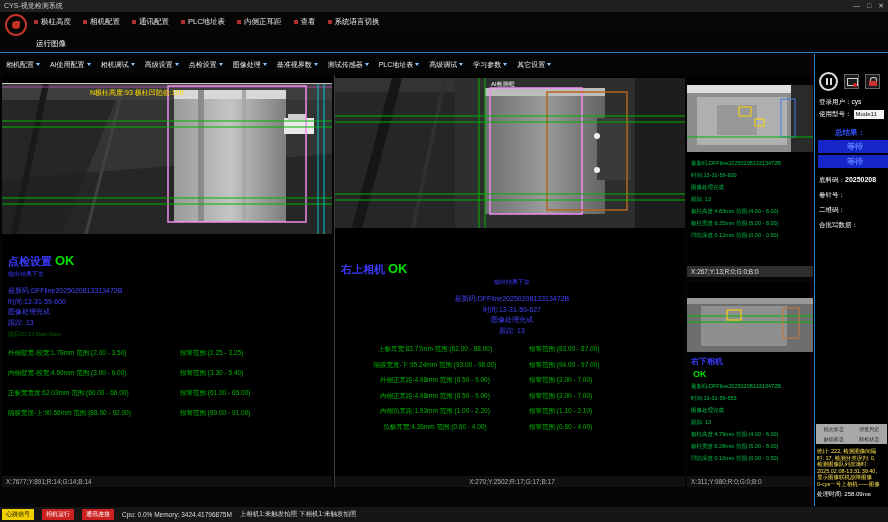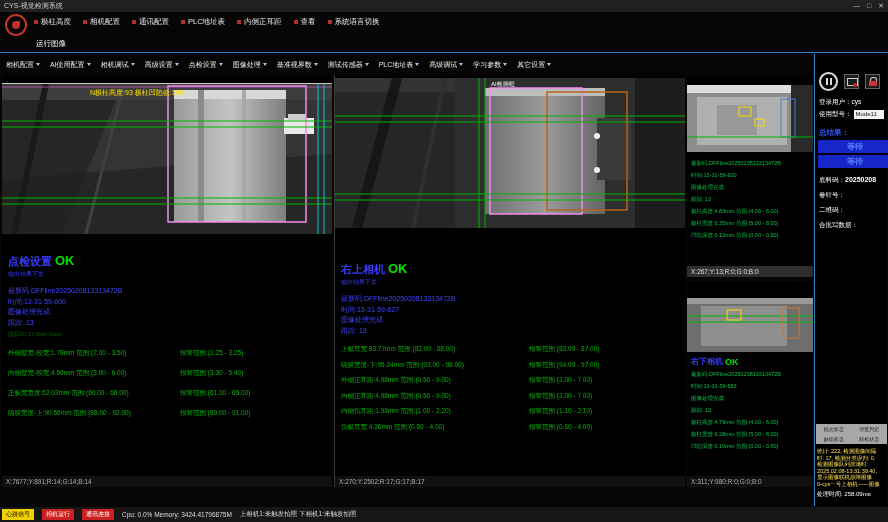--- a/index.html
+++ b/index.html
@@ -29,21 +29,21 @@
   .toolbar{position:absolute;top:54px;left:0;width:812px;height:21px;display:flex;align-items:center;gap:10px;
            padding-left:6px;font-size:7px;color:#ececec;box-sizing:border-box;}
   .tb-item{display:flex;align-items:center;gap:2px;cursor:pointer;white-space:nowrap;}
   .caret{width:0;height:0;border-left:2.5px solid transparent;border-right:2.5px solid transparent;
          border-top:3.5px solid #8fc8ff;display:inline-block;}
 
   
   .cam-panel{position:absolute;background:#000;}
   .left-cam{left:2px;top:75px;width:330px;height:412px;}
   .left-cam .photo{position:absolute;left:0;top:8px;width:330px;height:150px;border-top:1px solid #c8c8c8;}
-  .mid-cam{left:334px;top:75px;width:351px;height:412px;border-left:1px solid #3a3a3a;box-sizing:border-box;}
+  .mid-cam{left:334px;top:75px;width:351px;height:412px;border-left:1px solid #3a3a3a;box-sizing:border-box;text-align:center;}
   .mid-cam .photo{position:absolute;left:0;top:3px;width:350px;height:150px;}
 
   .results{position:absolute;left:6px;right:2px;}
   .left-cam .results{top:178px;}
   .mid-cam .results{top:186px;}
   .r-title{display:flex;align-items:baseline;}
   .cam-name{color:#3a3aff;font-weight:bold;font-size:11px;}
   .ok{color:#00e000;font-weight:bold;font-size:13px;margin-left:3px;}
   .r-sub{color:#3a3aff;font-size:6px;margin-top:1px;}
   .r-blue{color:#4343ff;font-size:7px;line-height:8.5px;margin-top:2px;}
@@ -62,40 +62,40 @@
   
   .preview{position:absolute;background:#000;}
   .p1{left:687px;top:75px;width:126px;height:202px;}
   .p1 .photo{position:absolute;top:10px;left:0;width:126px;height:67px;}
   .p1 .p-lines{position:absolute;top:82px;left:4px;right:0;}
   .p1 .coords-bar{background:#2e2e2e;color:#e0e0e0;}
   .p2{left:687px;top:282px;width:126px;height:205px;}
   .p2 .photo{position:absolute;top:16px;left:0;width:126px;height:54px;}
   .p2 .p-lines{position:absolute;top:74px;left:4px;right:0;}
   .p-line{color:#00c24a;font-size:5.5px;line-height:12px;white-space:nowrap;}
-  .p-title{display:flex;align-items:flex-start;line-height:12px;}
+  .p-title{display:flex;align-items:flex-start;line-height:12px;flex-direction:column;}
   .p-title .cam-name{font-size:8px;}
   .p-title .ok{font-size:9px;margin-left:2px;}
 
   
   .right-panel{position:absolute;left:814px;top:54px;width:73px;height:452px;background:#000;
                border-left:1px solid #2d86c8;box-sizing:border-box;}
   .btn-row{position:absolute;top:18px;left:4px;display:flex;gap:6px;align-items:center;}
   .pause-btn{width:15px;height:15px;border-radius:50%;border:2px solid #dddddd;background:#000;
              display:flex;align-items:center;justify-content:center;gap:2px;cursor:pointer;}
   .pause-btn i{width:2px;height:7px;background:#dddddd;display:block;}
   .sq-btn{width:15px;height:15px;background:#1b1b1b;border:1px solid #666;position:relative;cursor:pointer;box-sizing:border-box;}
   .mon{position:absolute;left:2px;top:3px;width:9px;height:6px;border:1px solid #cfcfcf;}
   .reddot{position:absolute;right:1px;bottom:1px;width:4px;height:4px;background:#d22;border-radius:50%;}
   .lock-shackle{position:absolute;left:4px;top:2px;width:5px;height:4px;border:1px solid #cfcfcf;border-bottom:none;border-radius:3px 3px 0 0;}
   .lock-body{position:absolute;left:3px;top:6px;width:8px;height:5px;background:#c33;}
   .rp-login{position:absolute;top:44px;left:4px;font-size:6.5px;color:#ffffff;}
   .rp-model{position:absolute;top:56px;left:4px;font-size:6.5px;color:#ffffff;display:flex;align-items:center;gap:2px;}
   .model-box{background:#f2f2f2;color:#111;font-size:6px;padding:0 2px;height:9px;line-height:9px;min-width:26px;cursor:pointer;}
-  .rp-total{position:absolute;top:74px;left:4px;color:#3050ff;font-size:7.5px;font-weight:bold;}
+  .rp-total{position:absolute;top:74px;left:20px;color:#3050ff;font-size:7.5px;font-weight:bold;}
   .result-box{position:absolute;left:3px;width:74px;height:13px;background:#1626c8;color:#5b7bff;
               font-size:8px;font-weight:bold;text-align:center;line-height:13px;}
   .rb1{top:86px;} .rb2{top:101px;}
   .rp-field{position:absolute;left:4px;font-size:6.5px;color:#ffffff;white-space:nowrap;}
   .rp-field .fv{font-weight:bold;font-size:7px;}
   .f0{top:122px;} .f1{top:137px;} .f2{top:152px;} .f3{top:167px;}
   .stats-grid{position:absolute;top:370px;left:1px;width:71px;height:20px;background:#a8a8a8;
               display:grid;grid-template-columns:1fr 1fr;font-size:5px;color:#222;
               align-items:center;justify-items:center;}
   .stats-lines{position:absolute;top:394px;left:2px;right:1px;font-size:5.5px;line-height:6.6px;color:#ffe050;}

